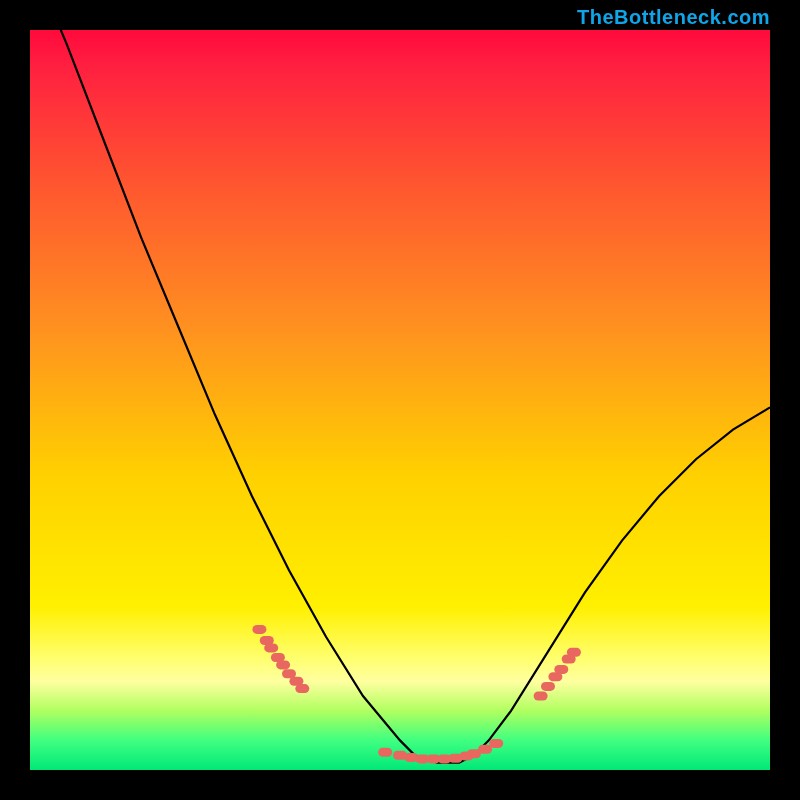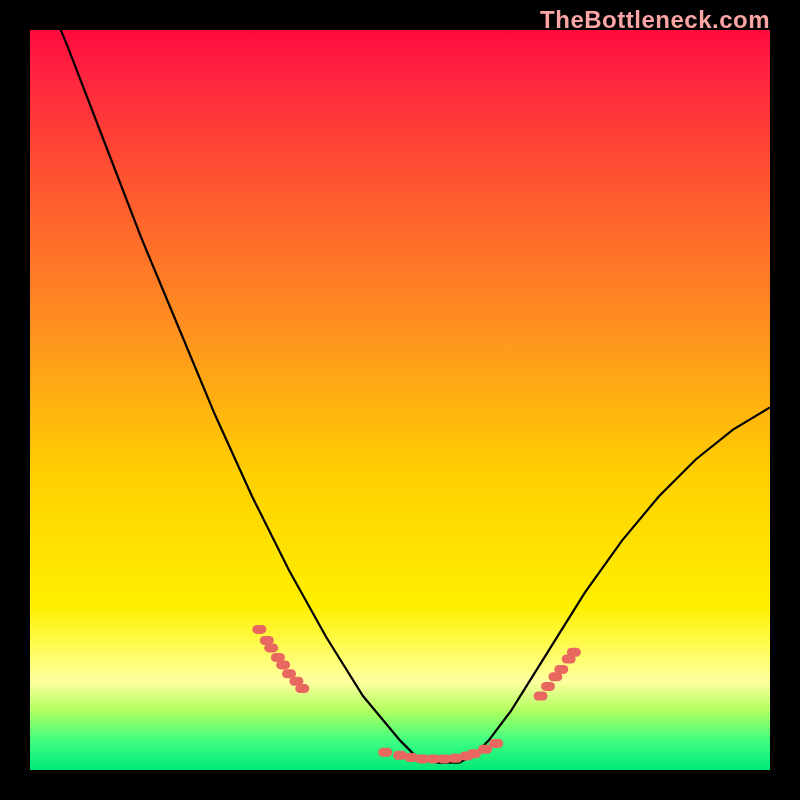--- a/index.html
+++ b/index.html
@@ -36,22 +36,22 @@
       #ffff70 85%,
       #ffffa0 88%,
       #b0ff60 92%,
       #40ff80 96%,
       #00e878 100%);
   }
   .watermark {
     position: absolute;
     top: 6px;
     right: 30px;
-    color: #fca5a5;
-    font-size: 24px;
+    color: #0ea5e9;
+    font-size: 20px;
     font-weight: bold;
     letter-spacing: 0.5px;
   }
   svg.overlay {
     position: absolute;
     top: 30px;
     left: 30px;
     width: 740px;
     height: 740px;
     overflow: visible;

